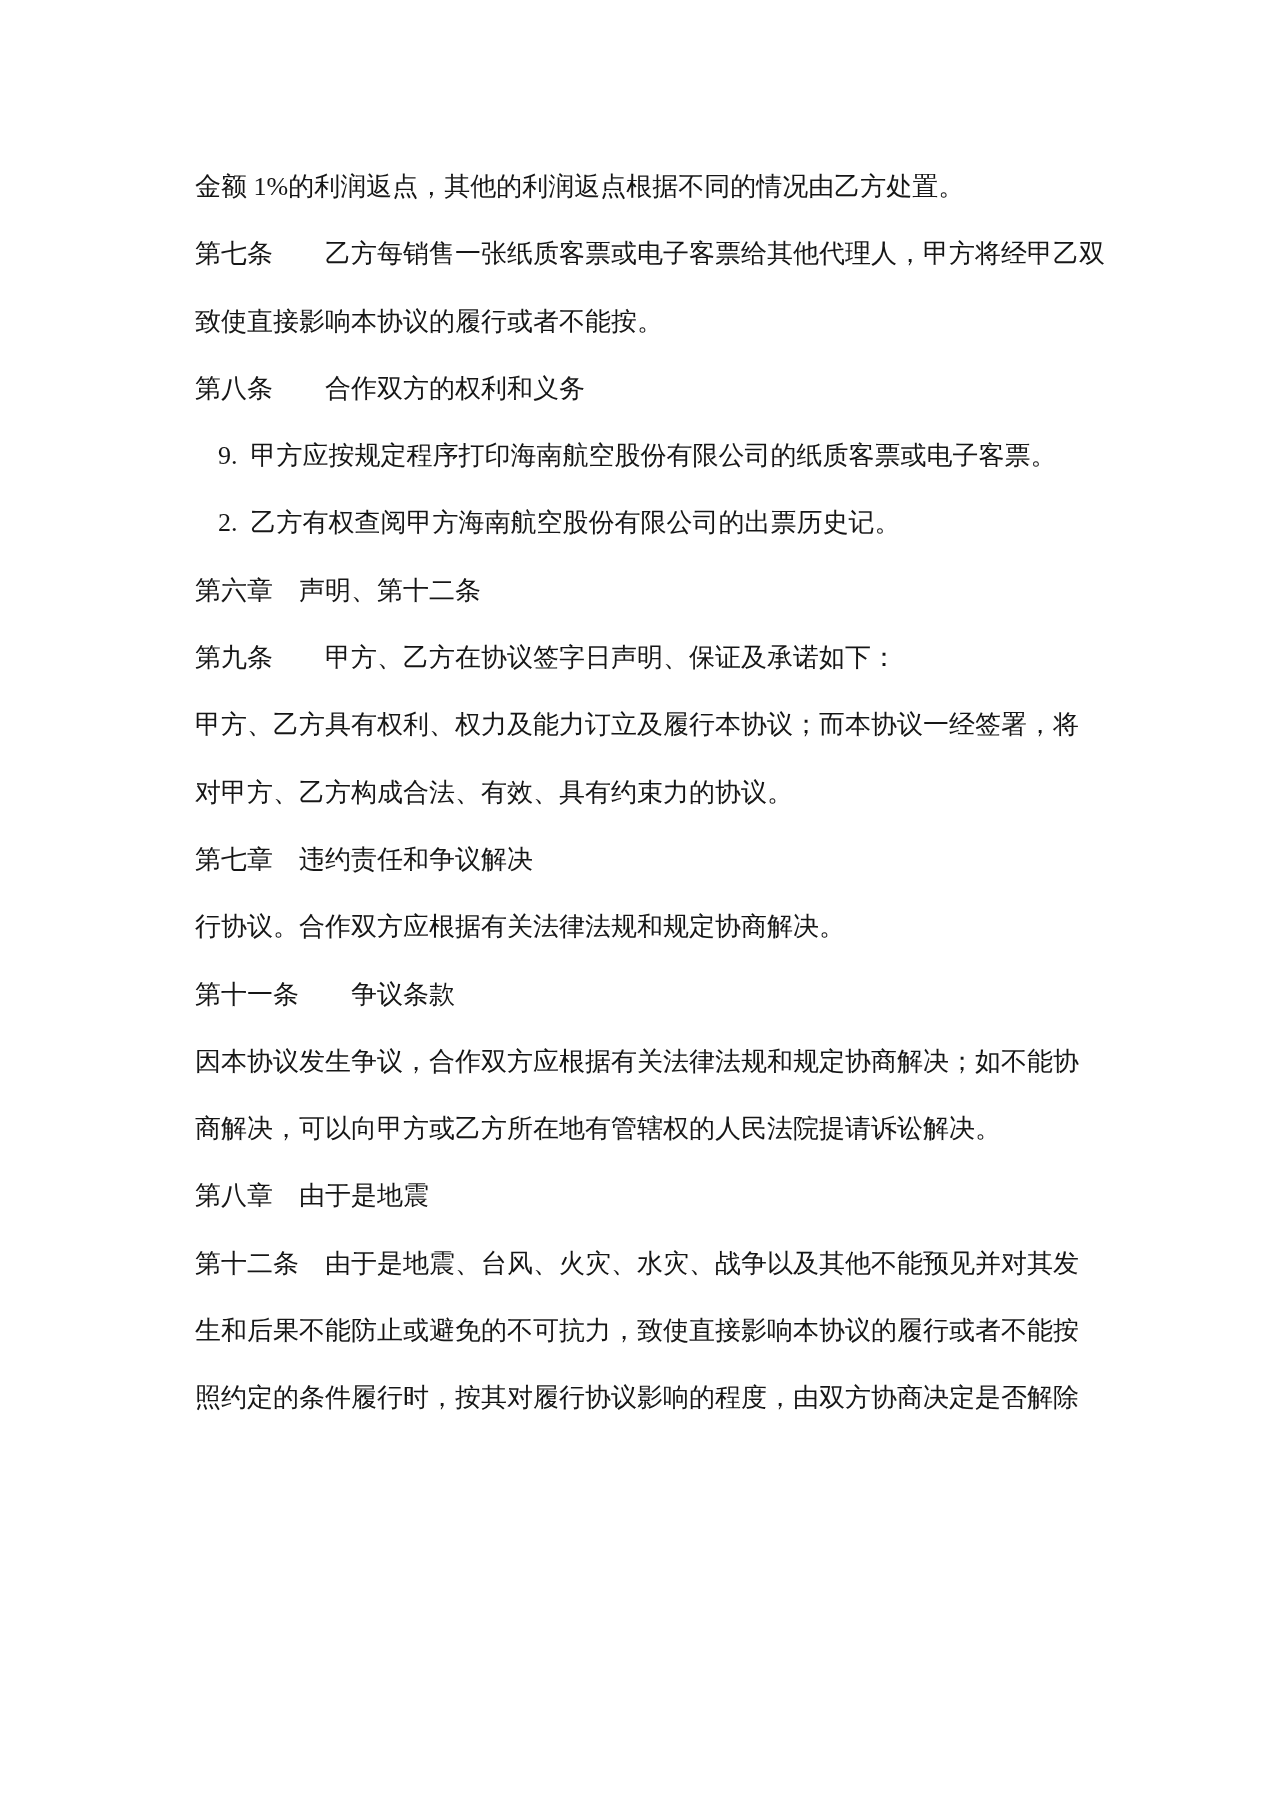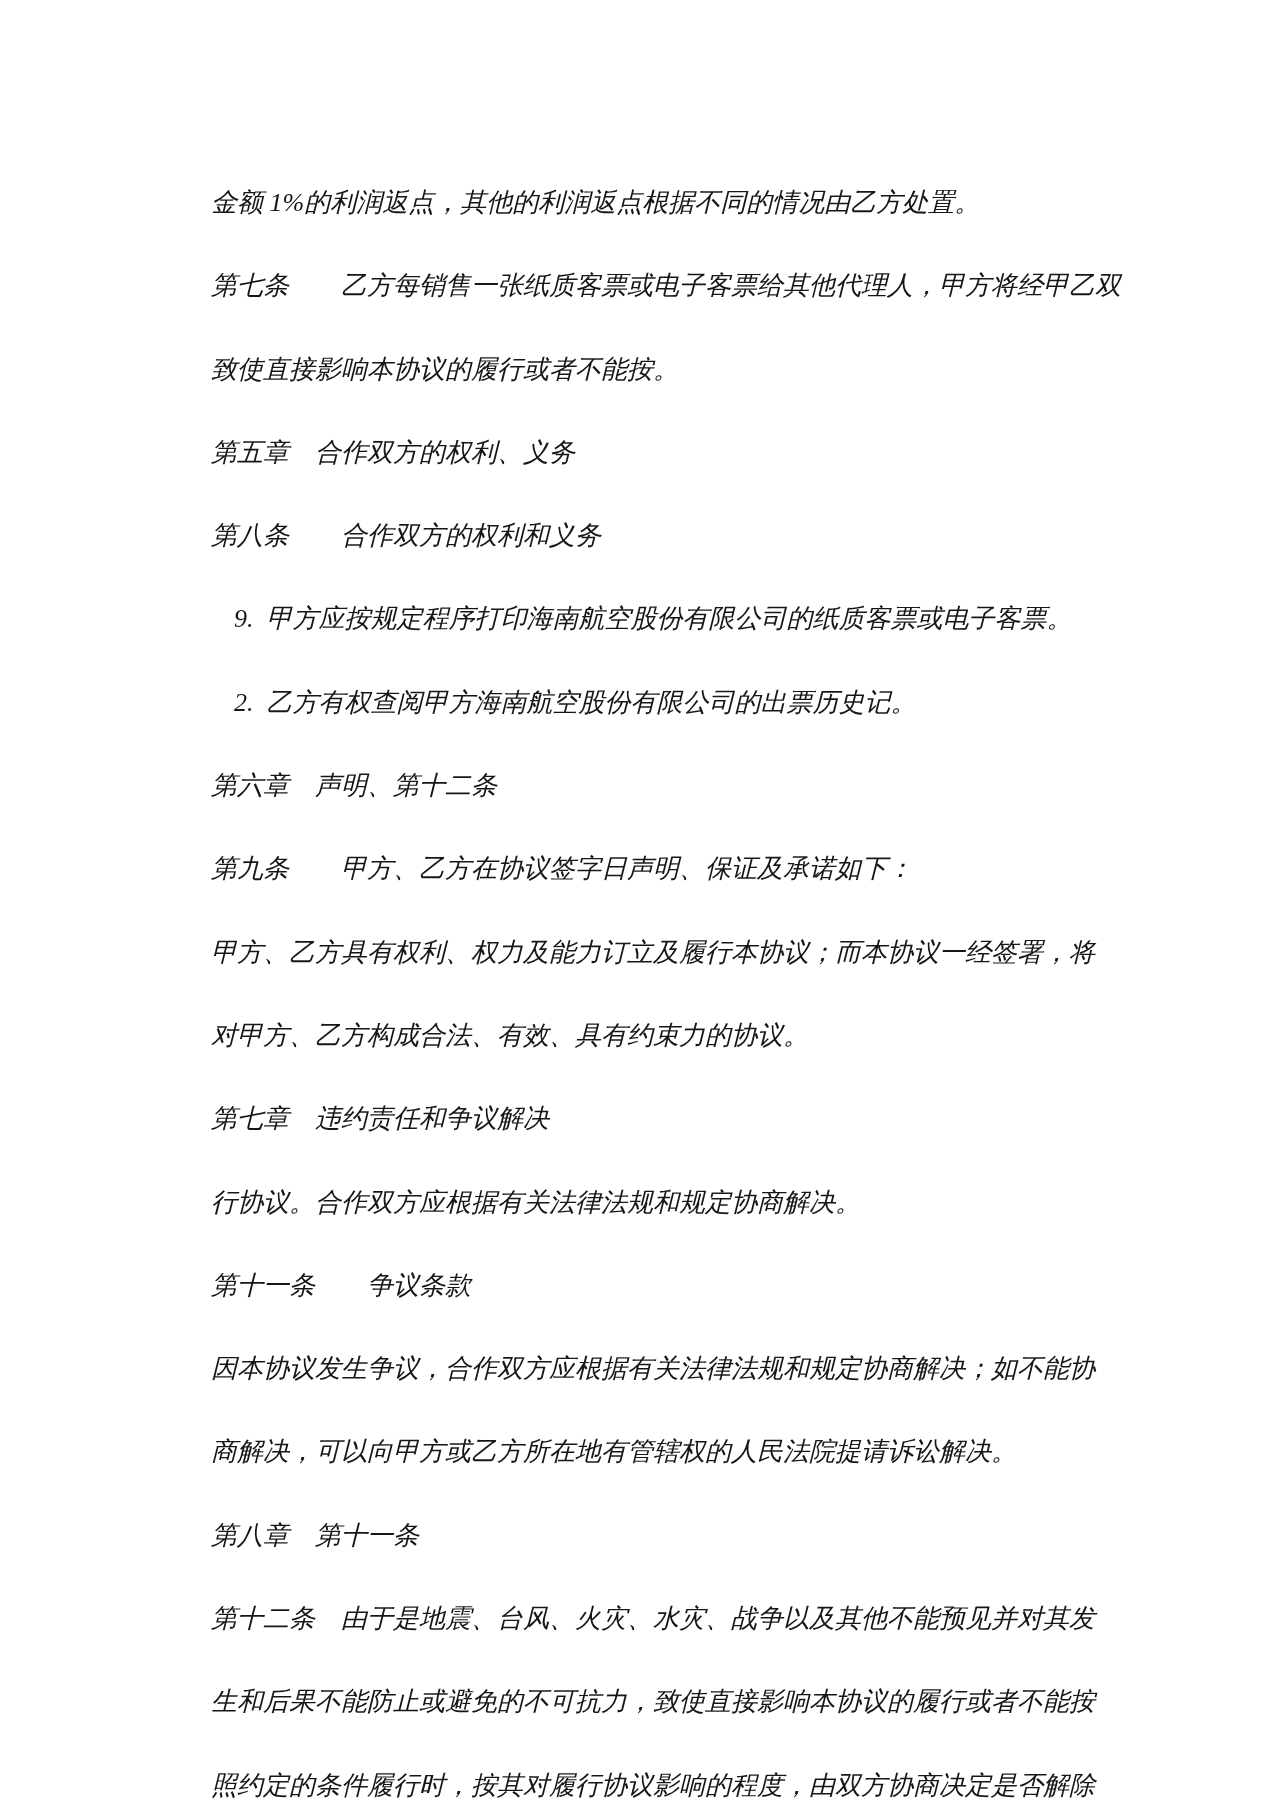--- a/index.html
+++ b/index.html
@@ -15,52 +15,50 @@
     overflow: hidden;
     font-family: "Liberation Serif", "DejaVu Serif", serif;
   }
   .content {
     position: absolute;
     left: 195px;
     top: 153px;
     width: 940px;
   }
   .line {
-    margin: 16px;
+    margin: 0;
     padding: 0;
     font-size: 26px;
     line-height: 67.3px;
     color: #161616;
     white-space: pre;
     font-weight: normal;
-    font-style: italic;
   }
   .line.indent {
     padding-left: 23px;
   }
 </style>
 </head>
 <body>
 
 <div class="page">
   <div class="content">
     <p class="line">金额 1%的利润返点，其他的利润返点根据不同的情况由乙方处置。</p>
     <p class="line">第七条　　乙方每销售一张纸质客票或电子客票给其他代理人，甲方将经甲乙双</p>
     <p class="line">致使直接影响本协议的履行或者不能按。</p>
-    <p class="line">第五章　合作双方的权利、义务</p>
     <p class="line">第八条　　合作双方的权利和义务</p>
     <p class="line indent">9.  甲方应按规定程序打印海南航空股份有限公司的纸质客票或电子客票。</p>
     <p class="line indent">2.  乙方有权查阅甲方海南航空股份有限公司的出票历史记。</p>
     <p class="line">第六章　声明、第十二条</p>
     <p class="line">第九条　　甲方、乙方在协议签字日声明、保证及承诺如下：</p>
     <p class="line">甲方、乙方具有权利、权力及能力订立及履行本协议；而本协议一经签署，将</p>
     <p class="line">对甲方、乙方构成合法、有效、具有约束力的协议。</p>
     <p class="line">第七章　违约责任和争议解决</p>
     <p class="line">行协议。合作双方应根据有关法律法规和规定协商解决。</p>
     <p class="line">第十一条　　争议条款</p>
     <p class="line">因本协议发生争议，合作双方应根据有关法律法规和规定协商解决；如不能协</p>
     <p class="line">商解决，可以向甲方或乙方所在地有管辖权的人民法院提请诉讼解决。</p>
-    <p class="line">第八章　第十一条</p>
+    <p class="line">第八章　由于是地震</p>
     <p class="line">第十二条　由于是地震、台风、火灾、水灾、战争以及其他不能预见并对其发</p>
     <p class="line">生和后果不能防止或避免的不可抗力，致使直接影响本协议的履行或者不能按</p>
     <p class="line">照约定的条件履行时，按其对履行协议影响的程度，由双方协商决定是否解除</p>
   </div>
 </div>
 
 </body></html>

